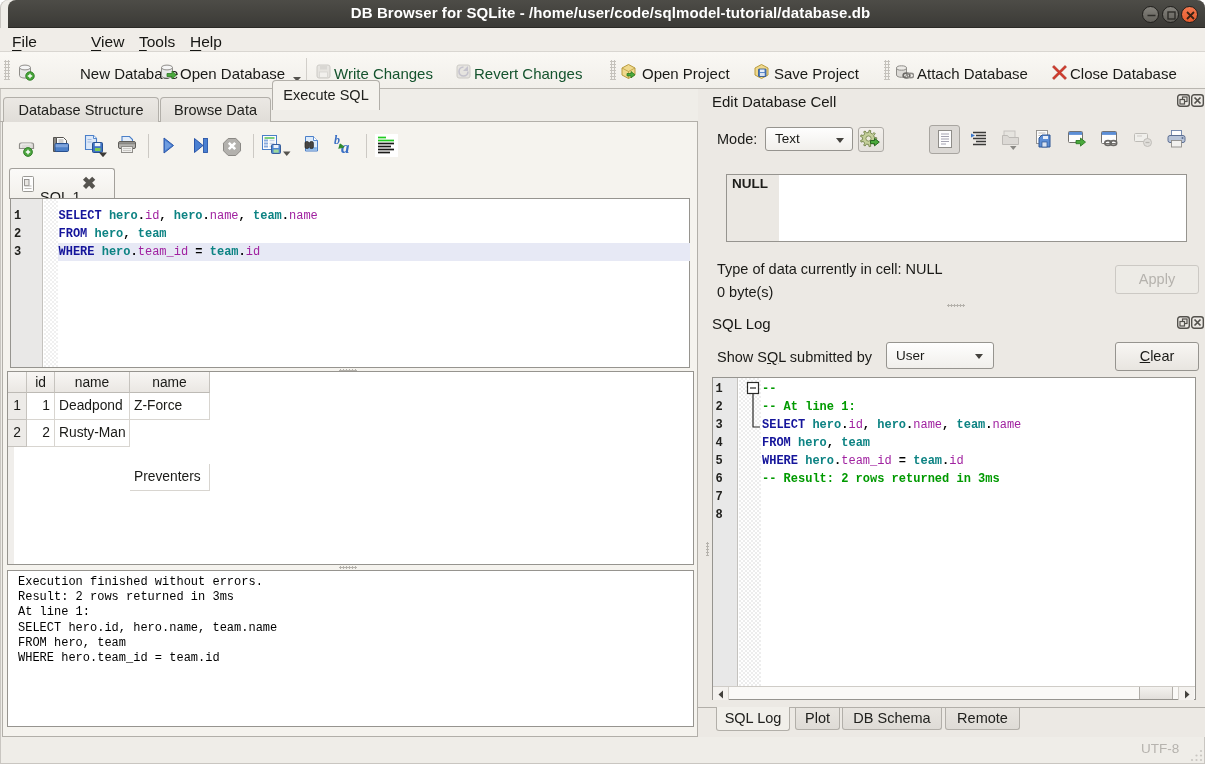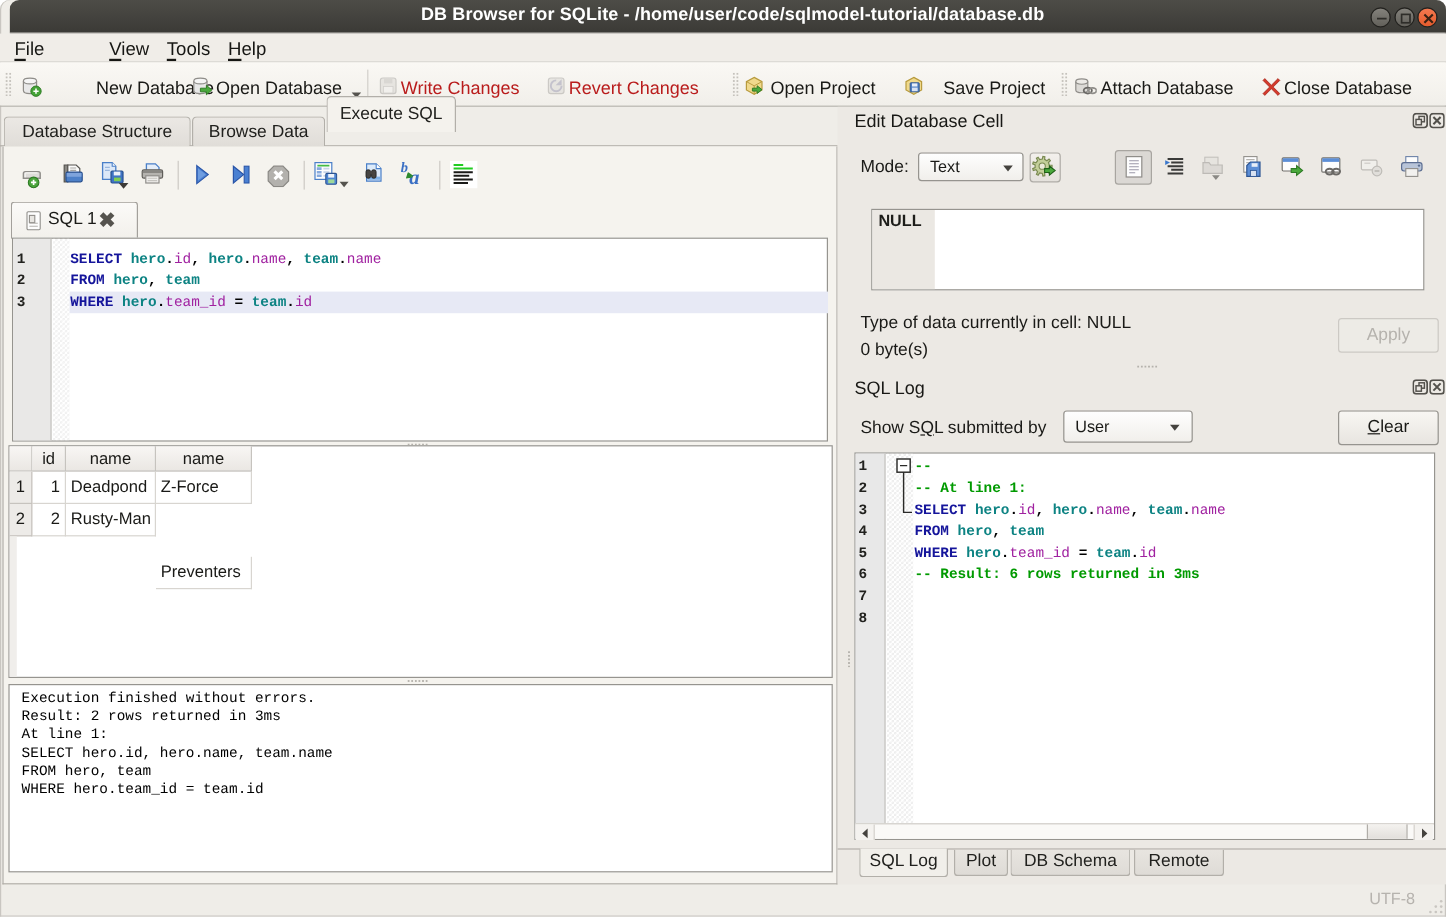--- a/index.html
+++ b/index.html
@@ -12,34 +12,34 @@
 .wbtn svg{position:absolute;left:0;top:0;}
 #btn-close{background:linear-gradient(#f47950,#e65c2d);}
 
 #menubar{left:0;top:28px;width:1205px;height:24px;background:#f0ede8;}
 .menu{top:5px;height:19px;font-size:15.5px;color:#161613;}
 .menu u{text-decoration-thickness:1.5px;text-underline-offset:2.5px;}
 #menusep{left:0;top:51px;width:1205px;height:1px;background:#d9d6d1;}
 
 #toolbar{left:0;top:52px;width:1205px;height:37px;background:linear-gradient(#faf8f4,#f1efea);border-bottom:1px solid #b9b6b0;}
 .tlabel{top:64.5px;font-size:15px;color:#1a1a17;white-space:nowrap;}
-.tlabel.dis{color:#b91c1c;}
+.tlabel.dis{color:#14532d;}
 .handle{top:8px;width:6px;height:20px;background-image:radial-gradient(circle at 1.5px 1.5px,#c5c2bc 1px,transparent 1.1px);background-size:3px 3px;}
 .tsep{top:6px;width:1px;height:24px;background:#d2cfca;}
 #tabline{left:0;top:121px;width:698px;height:1px;background:#b2afa9;}
 .mtab{top:97px;height:25px;background:linear-gradient(#ebe8e4,#e0ddd8);border:1px solid #b2afa9;border-bottom:none;border-radius:4px 4px 0 0;font-size:14.5px;color:#21211e;text-align:center;}
 .mtab.act{top:80px;height:30px;background:#f4f2ed;}
 
 #lpane{left:2px;top:122px;width:696px;height:615px;background:#f5f3ee;border-left:1px solid #b2afa9;border-right:1px solid #b2afa9;border-bottom:1px solid #b2afa9;}
 
 .sqsep{top:134px;width:1px;height:24px;background:#ccc9c4;}
 
 #sqltab{left:9px;top:168px;width:106px;height:31px;background:linear-gradient(#fbfaf8,#f2f0eb);border:1px solid #a3a09b;border-bottom:none;border-radius:3px 3px 0 0;}
 #sqltab .x{position:absolute;left:72px;top:4px;color:#55534e;font-size:17px;font-weight:bold;}
-#sqltab .nm{position:absolute;left:30px;top:6px;font-size:14.5px;color:#1a1a17;text-align:right;}
+#sqltab .nm{position:absolute;left:30px;top:20px;font-size:14.5px;color:#1a1a17;text-align:right;}
 
 #edframe{left:10px;top:198px;width:680px;height:170px;border:1px solid #96948f;background:#fff;}
 #edgut{left:0px;top:0px;width:32px;height:168px;background:#e9e8e7;border-right:1px solid #c4c2be;}
 #edfold{left:33px;top:0px;width:14px;height:168px;background-image:linear-gradient(45deg,#f0f0f0 25%,transparent 25%,transparent 75%,#f0f0f0 75%),linear-gradient(45deg,#f0f0f0 25%,transparent 25%,transparent 75%,#f0f0f0 75%);background-size:4px 4px;background-position:0 0,2px 2px;}
 #edhl{left:47px;top:43.6px;width:632px;height:18.4px;background:#e7e9f5;}
 #edlines{left:0;top:7.6px;width:33px;}
 #edlines div{height:18.4px;line-height:18.4px;font-size:12px;font-weight:bold;color:#21211e;padding-left:3px;font-family:"Liberation Mono",monospace;}
 #edtext{left:47.5px;top:7.6px;}
 #edtext div{height:18.4px;line-height:18.4px;font-size:12px;white-space:pre;font-family:"Liberation Mono",monospace;font-weight:bold;color:#000;}
 .kw{color:#15159b;}
@@ -156,21 +156,21 @@
     <path d="M2 5 L8.5 8.5 L15 5 M8.5 8.5 V15.5" fill="none" stroke="#b89b3e" stroke-width="0.8"></path>
     <path d="M7 10.5 h4 v-2 l4 3.2 l-4 3.2 v-2 h-4 Z" fill="#4aa93c" stroke="#2d7a24" stroke-width="0.8"></path>
   </svg>
   <div class="abs tlabel" style="left:642px;">Open Project</div>
   <svg class="abs" style="left:753px;top:63px;" width="18" height="18">
     <path d="M8.5 1.5 L15 5 v7 L8.5 15.5 L2 12 V5 Z" fill="#f0d98c" stroke="#b89b3e" stroke-width="1"></path>
     <rect x="5.5" y="6" width="7.5" height="7.5" rx="0.5" fill="#4f7fc4" stroke="#2c5492" stroke-width="0.8"></rect>
     <rect x="7" y="6.5" width="4.5" height="2.6" fill="#e8eef8"></rect>
     <rect x="7" y="10" width="4.7" height="3" fill="#d8e2f2"></rect>
   </svg>
-  <div class="abs tlabel" style="left:774px;margin-left:12px;">Save Project</div>
+  <div class="abs tlabel" style="left:774px;">Save Project</div>
   <div class="abs handle" style="left:884px;top:60px;"></div>
   <svg class="abs" style="left:894px;top:63px;" width="20" height="18">
     <path d="M2.5 5 v7 c0 1.4 2.3 2.3 5 2.3 s5 -0.9 5 -2.3 v-7" fill="#dcdad6" stroke="#8f8d89" stroke-width="1"></path>
     <ellipse cx="7.5" cy="5" rx="5" ry="2.2" fill="#eceae6" stroke="#8f8d89" stroke-width="1"></ellipse>
     <ellipse cx="12.5" cy="12.5" rx="3.4" ry="2.4" fill="none" stroke="#6a6865" stroke-width="1.5"></ellipse>
     <ellipse cx="16.5" cy="12.5" rx="3.2" ry="2.3" fill="none" stroke="#8f8d89" stroke-width="1.5"></ellipse>
   </svg>
   <div class="abs tlabel" style="left:917px;">Attach Database</div>
   <svg class="abs" style="left:1051px;top:64px;" width="17" height="17">
     <path d="M3 1.5 L8.5 7 L14 1.5 L15.5 3 L10 8.5 L15.5 14 L14 15.5 L8.5 10 L3 15.5 L1.5 14 L7 8.5 L1.5 3 Z" fill="#d33a2c" stroke="#a32619" stroke-width="0.6"></path>
@@ -425,21 +425,21 @@
           <div>6</div>
           <div>7</div>
           <div>8</div>
         </div>
       <div id="logtext">
         <div><span class="cm">--</span></div>
         <div><span class="cm">-- At line 1:</span></div>
         <div><span class="kw">SELECT</span> <span class="tb">hero</span>.<span class="id">id</span>, <span class="tb">hero</span>.<span class="id">name</span>, <span class="tb">team</span>.<span class="id">name</span></div>
         <div><span class="kw">FROM</span> <span class="tb">hero</span>, <span class="tb">team</span></div>
         <div><span class="kw">WHERE</span> <span class="tb">hero</span>.<span class="id">team_id</span> = <span class="tb">team</span>.<span class="id">id</span></div>
-        <div><span class="cm">-- Result: 6 rows returned in 3ms</span></div>
+        <div><span class="cm">-- Result: 2 rows returned in 3ms</span></div>
         <div>&nbsp;</div>
       </div>
       <svg width="36" height="60" style="position:absolute;left:31px;top:3px;">
         <rect x="3.5" y="1.5" width="11" height="11" fill="#fff" stroke="#2a2a28" stroke-width="1.2"></rect>
         <line x1="6" y1="7" x2="12" y2="7" stroke="#2a2a28" stroke-width="1.2"></line>
         <path d="M9 12.5 L9 46 L16 46" fill="none" stroke="#2a2a28" stroke-width="1.2"></path>
       </svg>
       <div id="hscroll">
         <div class="sbtn l" style="left:0;"><svg width="16" height="15">
               <path d="M10 3.5 L5.5 7.5 L10 11.5 Z" fill="#44423e"></path>

